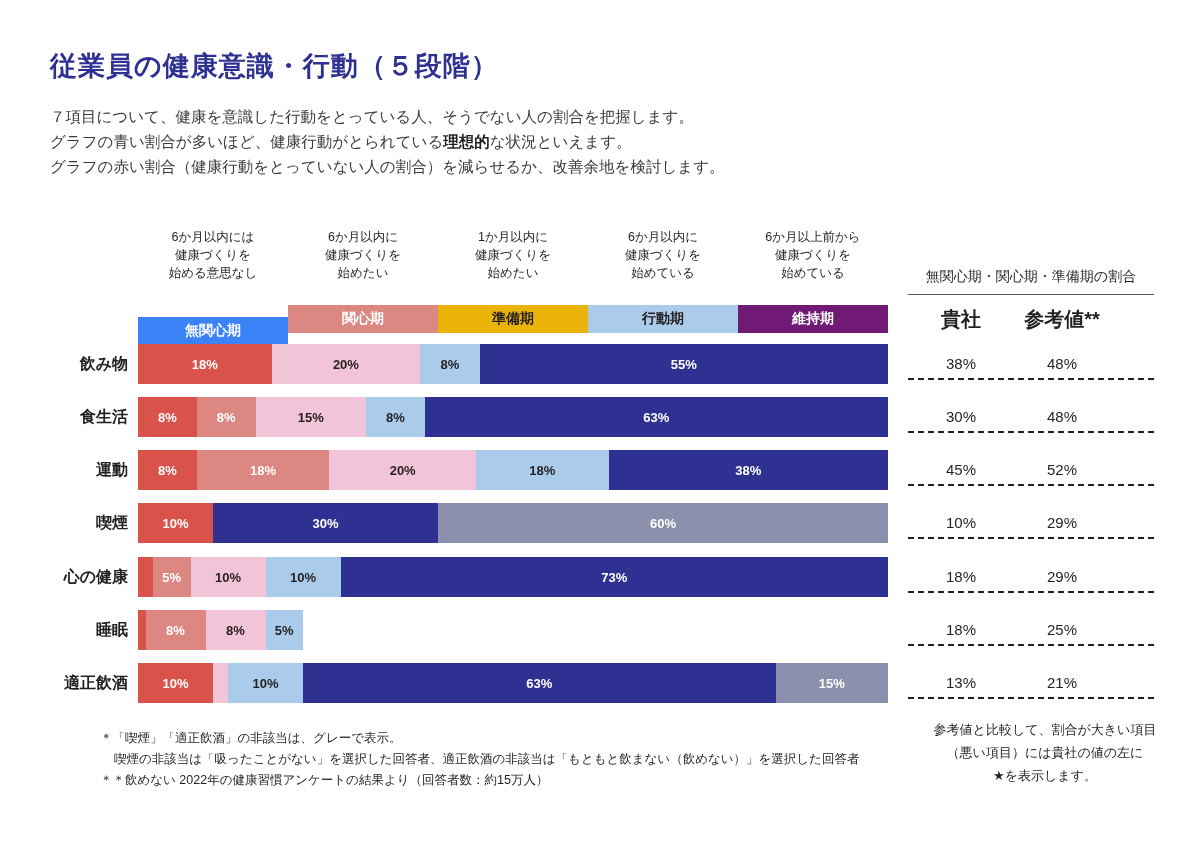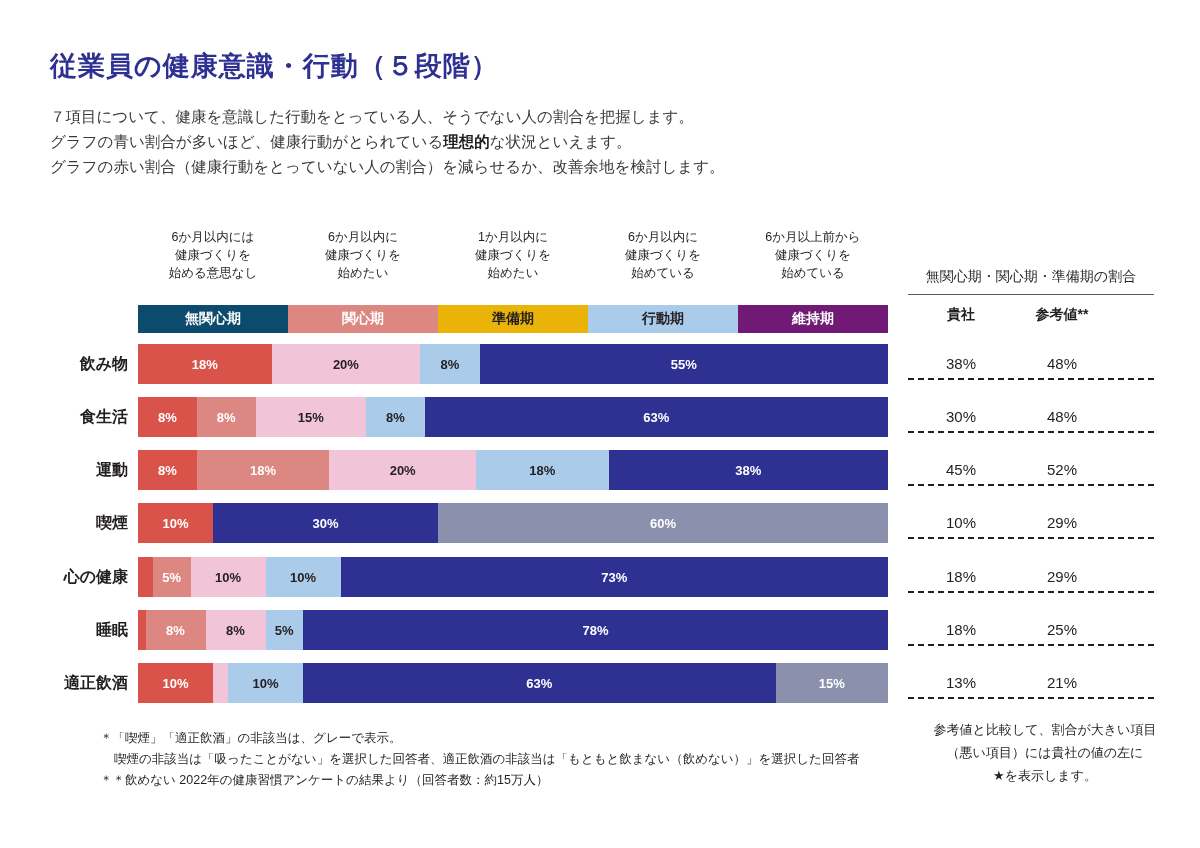--- a/index.html
+++ b/index.html
@@ -56,21 +56,21 @@
   
   .rt-title{
     position:absolute;left:908px;top:268px;width:246px;
     text-align:center;font-size:14px;color:#231f20;
   }
   .rt-rule{
     position:absolute;left:908px;top:294px;width:246px;height:1px;
     background:#58595b;
   }
   .rt-sub{
-    position:absolute;top:306px;font-size:14px;font-weight:bold;
+    position:absolute;top:306px;font-size:20px;font-weight:bold;
     text-align:center;color:#231f20;
   }
   .rt-sub.your{left:926px;width:70px;}
   .rt-sub.ref{left:1012px;width:100px;}
 
   
   .row{position:absolute;left:0;width:1200px;height:40px;}
   .row-label{
     position:absolute;right:1072px;  
     top:0;height:40px;line-height:40px;
@@ -148,21 +148,21 @@
           <span>始めている</span>
         </div>
         <div class="stage-cap" style="left: 600px; width: 150px;">
           <span>6か月以上前から</span>
           <span>健康づくりを</span>
           <span>始めている</span>
         </div>
       </div>
 
     <div class="legend" id="legendBand">
-        <div class="legend-cell" style="flex: 1 1 0px; background: #0c4a6e; color: rgb(255, 255, 255);">無関心期</div>
+        <div class="legend-cell" style="flex: 1 1 0px; background: #3b82f6; color: rgb(255, 255, 255); margin-top: 12px;">無関心期</div>
         <div class="legend-cell" style="flex: 1 1 0px; background: rgb(221, 135, 130); color: rgb(255, 255, 255);">関心期</div>
         <div class="legend-cell" style="flex: 1 1 0px; background: #eab308; color: rgb(35, 31, 32);">準備期</div>
         <div class="legend-cell" style="flex: 1 1 0px; background: rgb(170, 204, 234); color: rgb(35, 31, 32);">行動期</div>
         <div class="legend-cell" style="flex: 1 1 0px; background: #701a75; color: rgb(255, 255, 255);">維持期</div>
       </div>
 
     <div class="rt-title">無関心期・関心期・準備期の割合</div>
     <div class="rt-rule"></div>
     <div class="rt-sub your">貴社</div>
     <div class="rt-sub ref">参考値**</div>
@@ -230,21 +230,20 @@
           <div class="rv ref">29%</div>
           <div class="dash" style="top: 34px;"></div>
         </div>
         <div class="row" style="top: 610px;">
           <div class="row-label">睡眠</div>
           <div class="bar">
             <div class="seg" style="width: 1%; background: rgb(217, 83, 74); color: rgb(255, 255, 255);"></div>
             <div class="seg" style="width: 8%; background: rgb(221, 135, 130); color: rgb(255, 255, 255);">8%</div>
             <div class="seg" style="width: 8%; background: rgb(242, 196, 215); color: rgb(35, 31, 32);">8%</div>
             <div class="seg" style="width: 5%; background: rgb(170, 204, 234); color: rgb(35, 31, 32);">5%</div>
-            <div class="seg" style="width: 78%; background: rgb(46, 49, 146); color: rgb(255, 255, 255);">78%</div>
           </div>
           <div class="rv your">18%</div>
           <div class="rv ref">25%</div>
           <div class="dash" style="top: 34px;"></div>
         </div>
         <div class="row" style="top: 663px; border-radius: 8px;">
           <div class="row-label">適正飲酒</div>
           <div class="bar">
             <div class="seg" style="width: 10%; background: rgb(217, 83, 74); color: rgb(255, 255, 255);">10%</div>
             <div class="seg" style="width: 2%; background: rgb(242, 196, 215); color: rgb(35, 31, 32);"></div>

